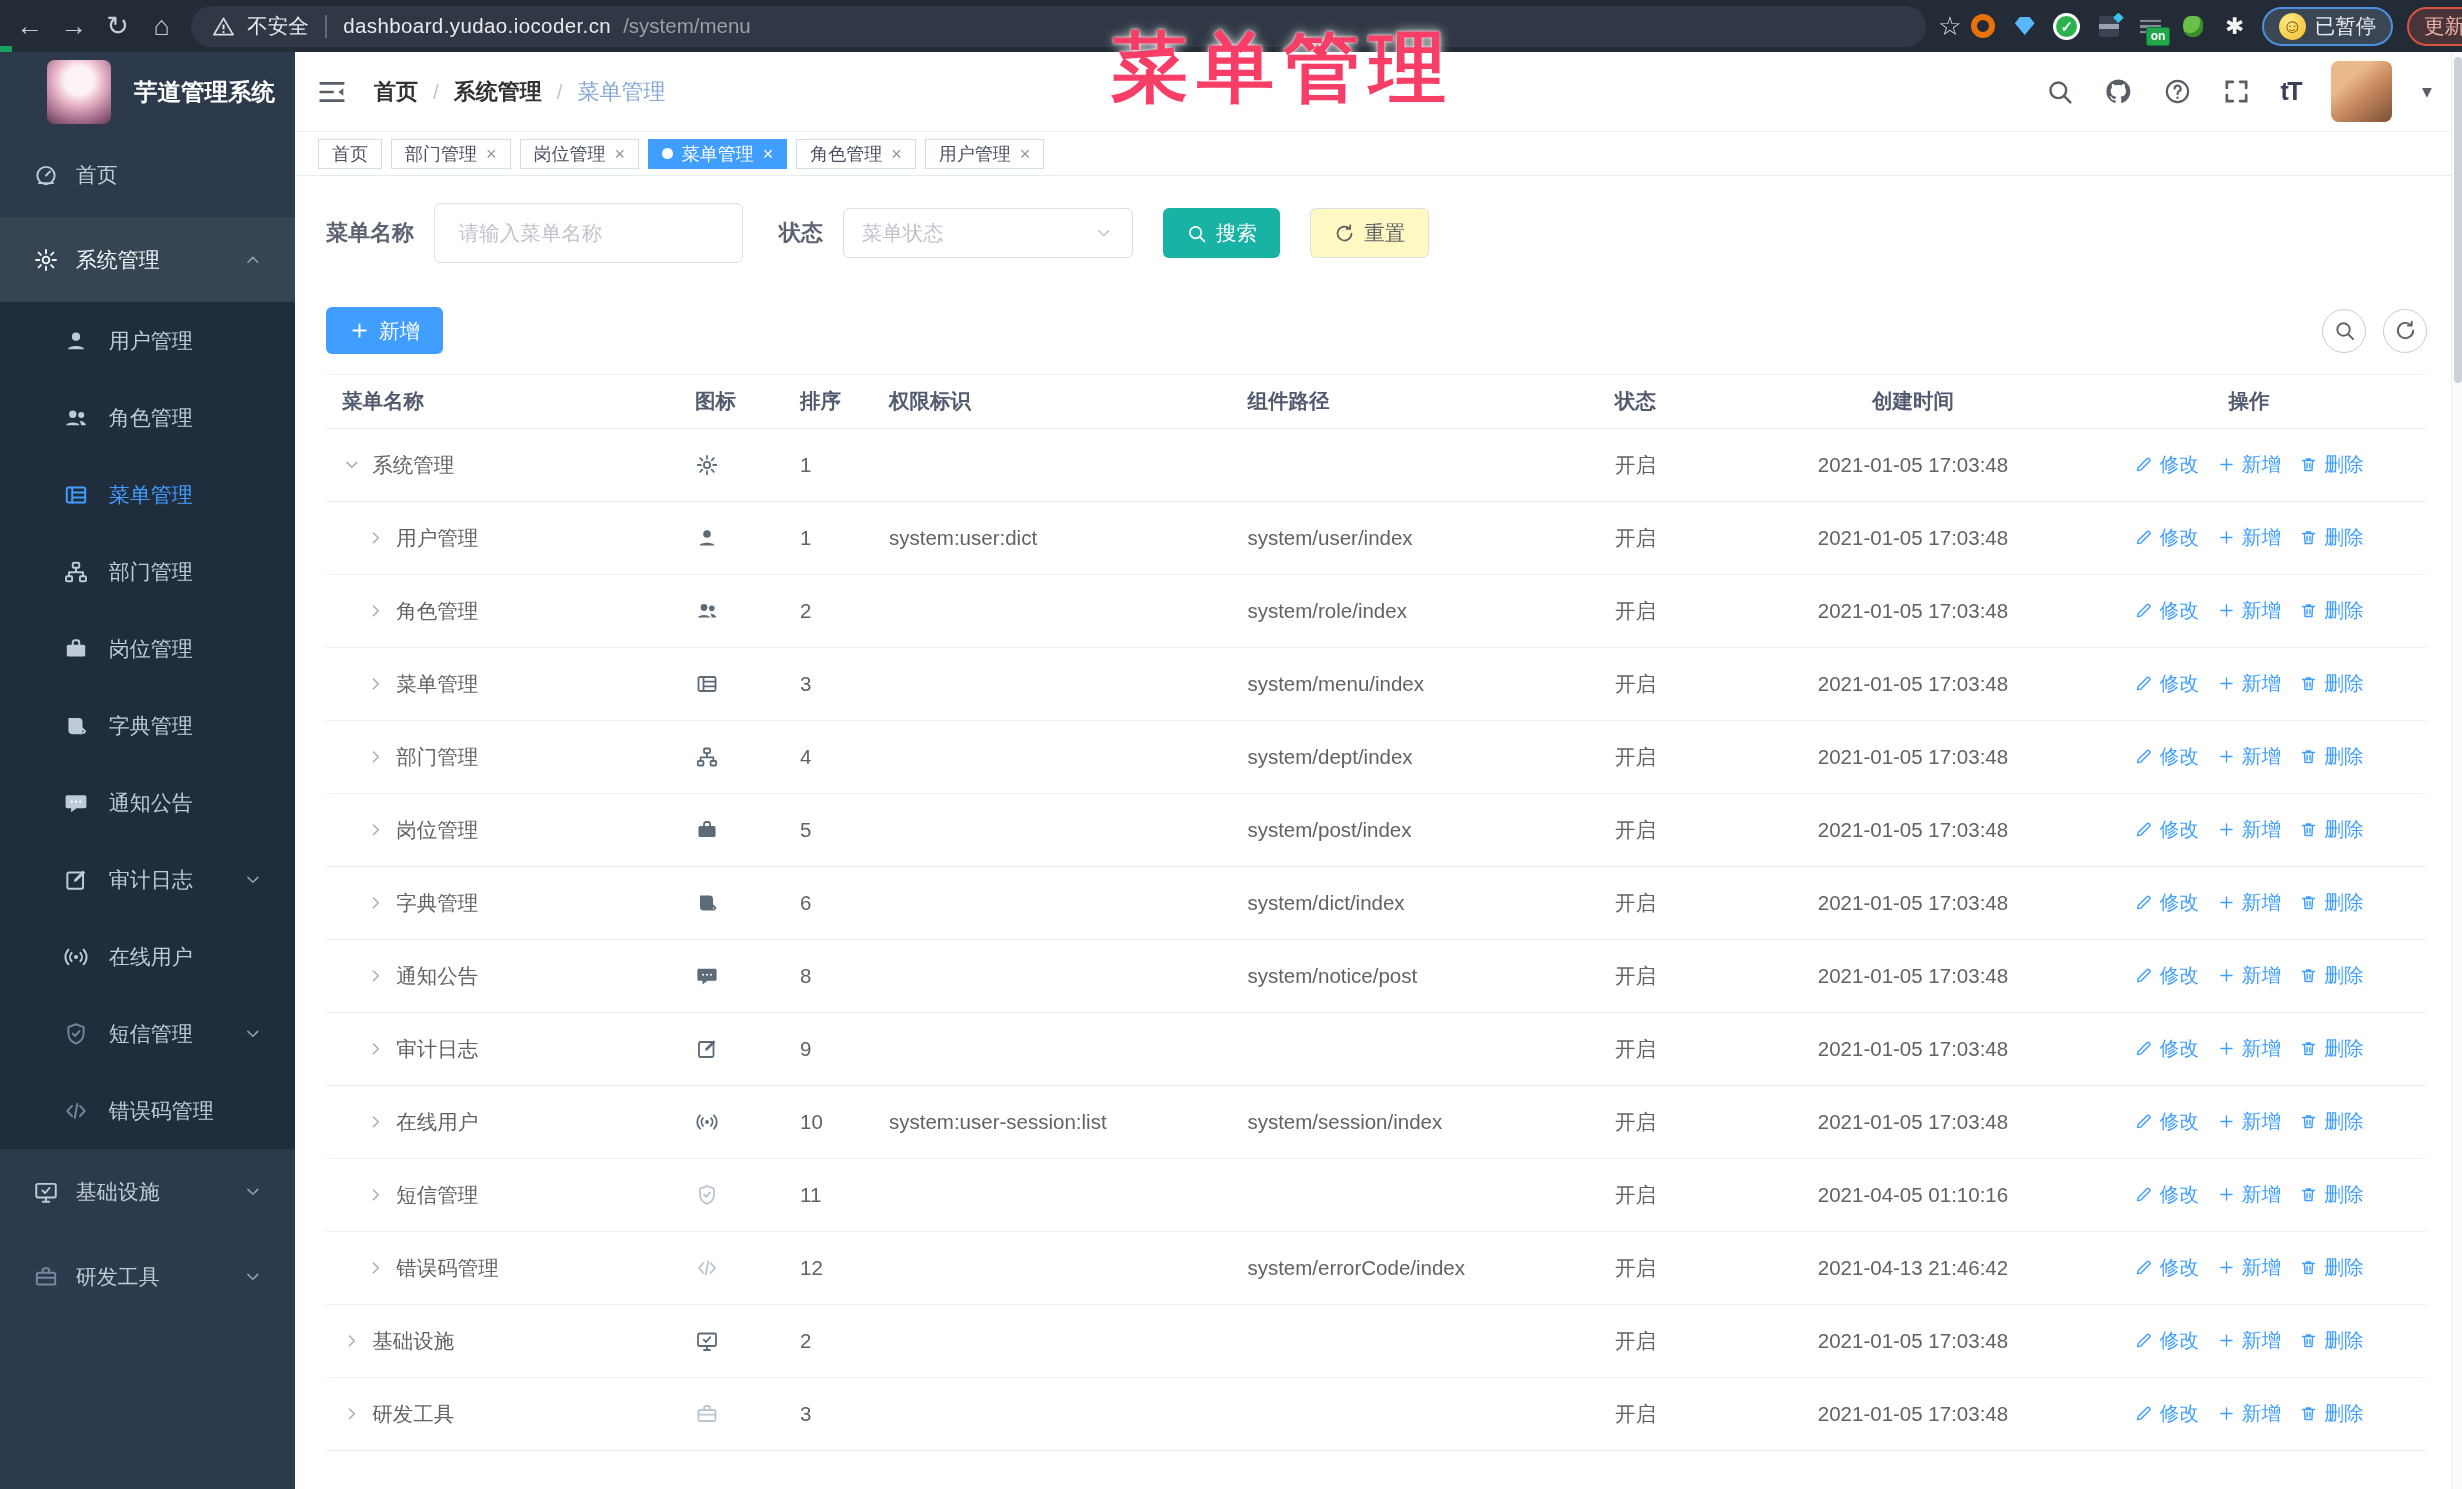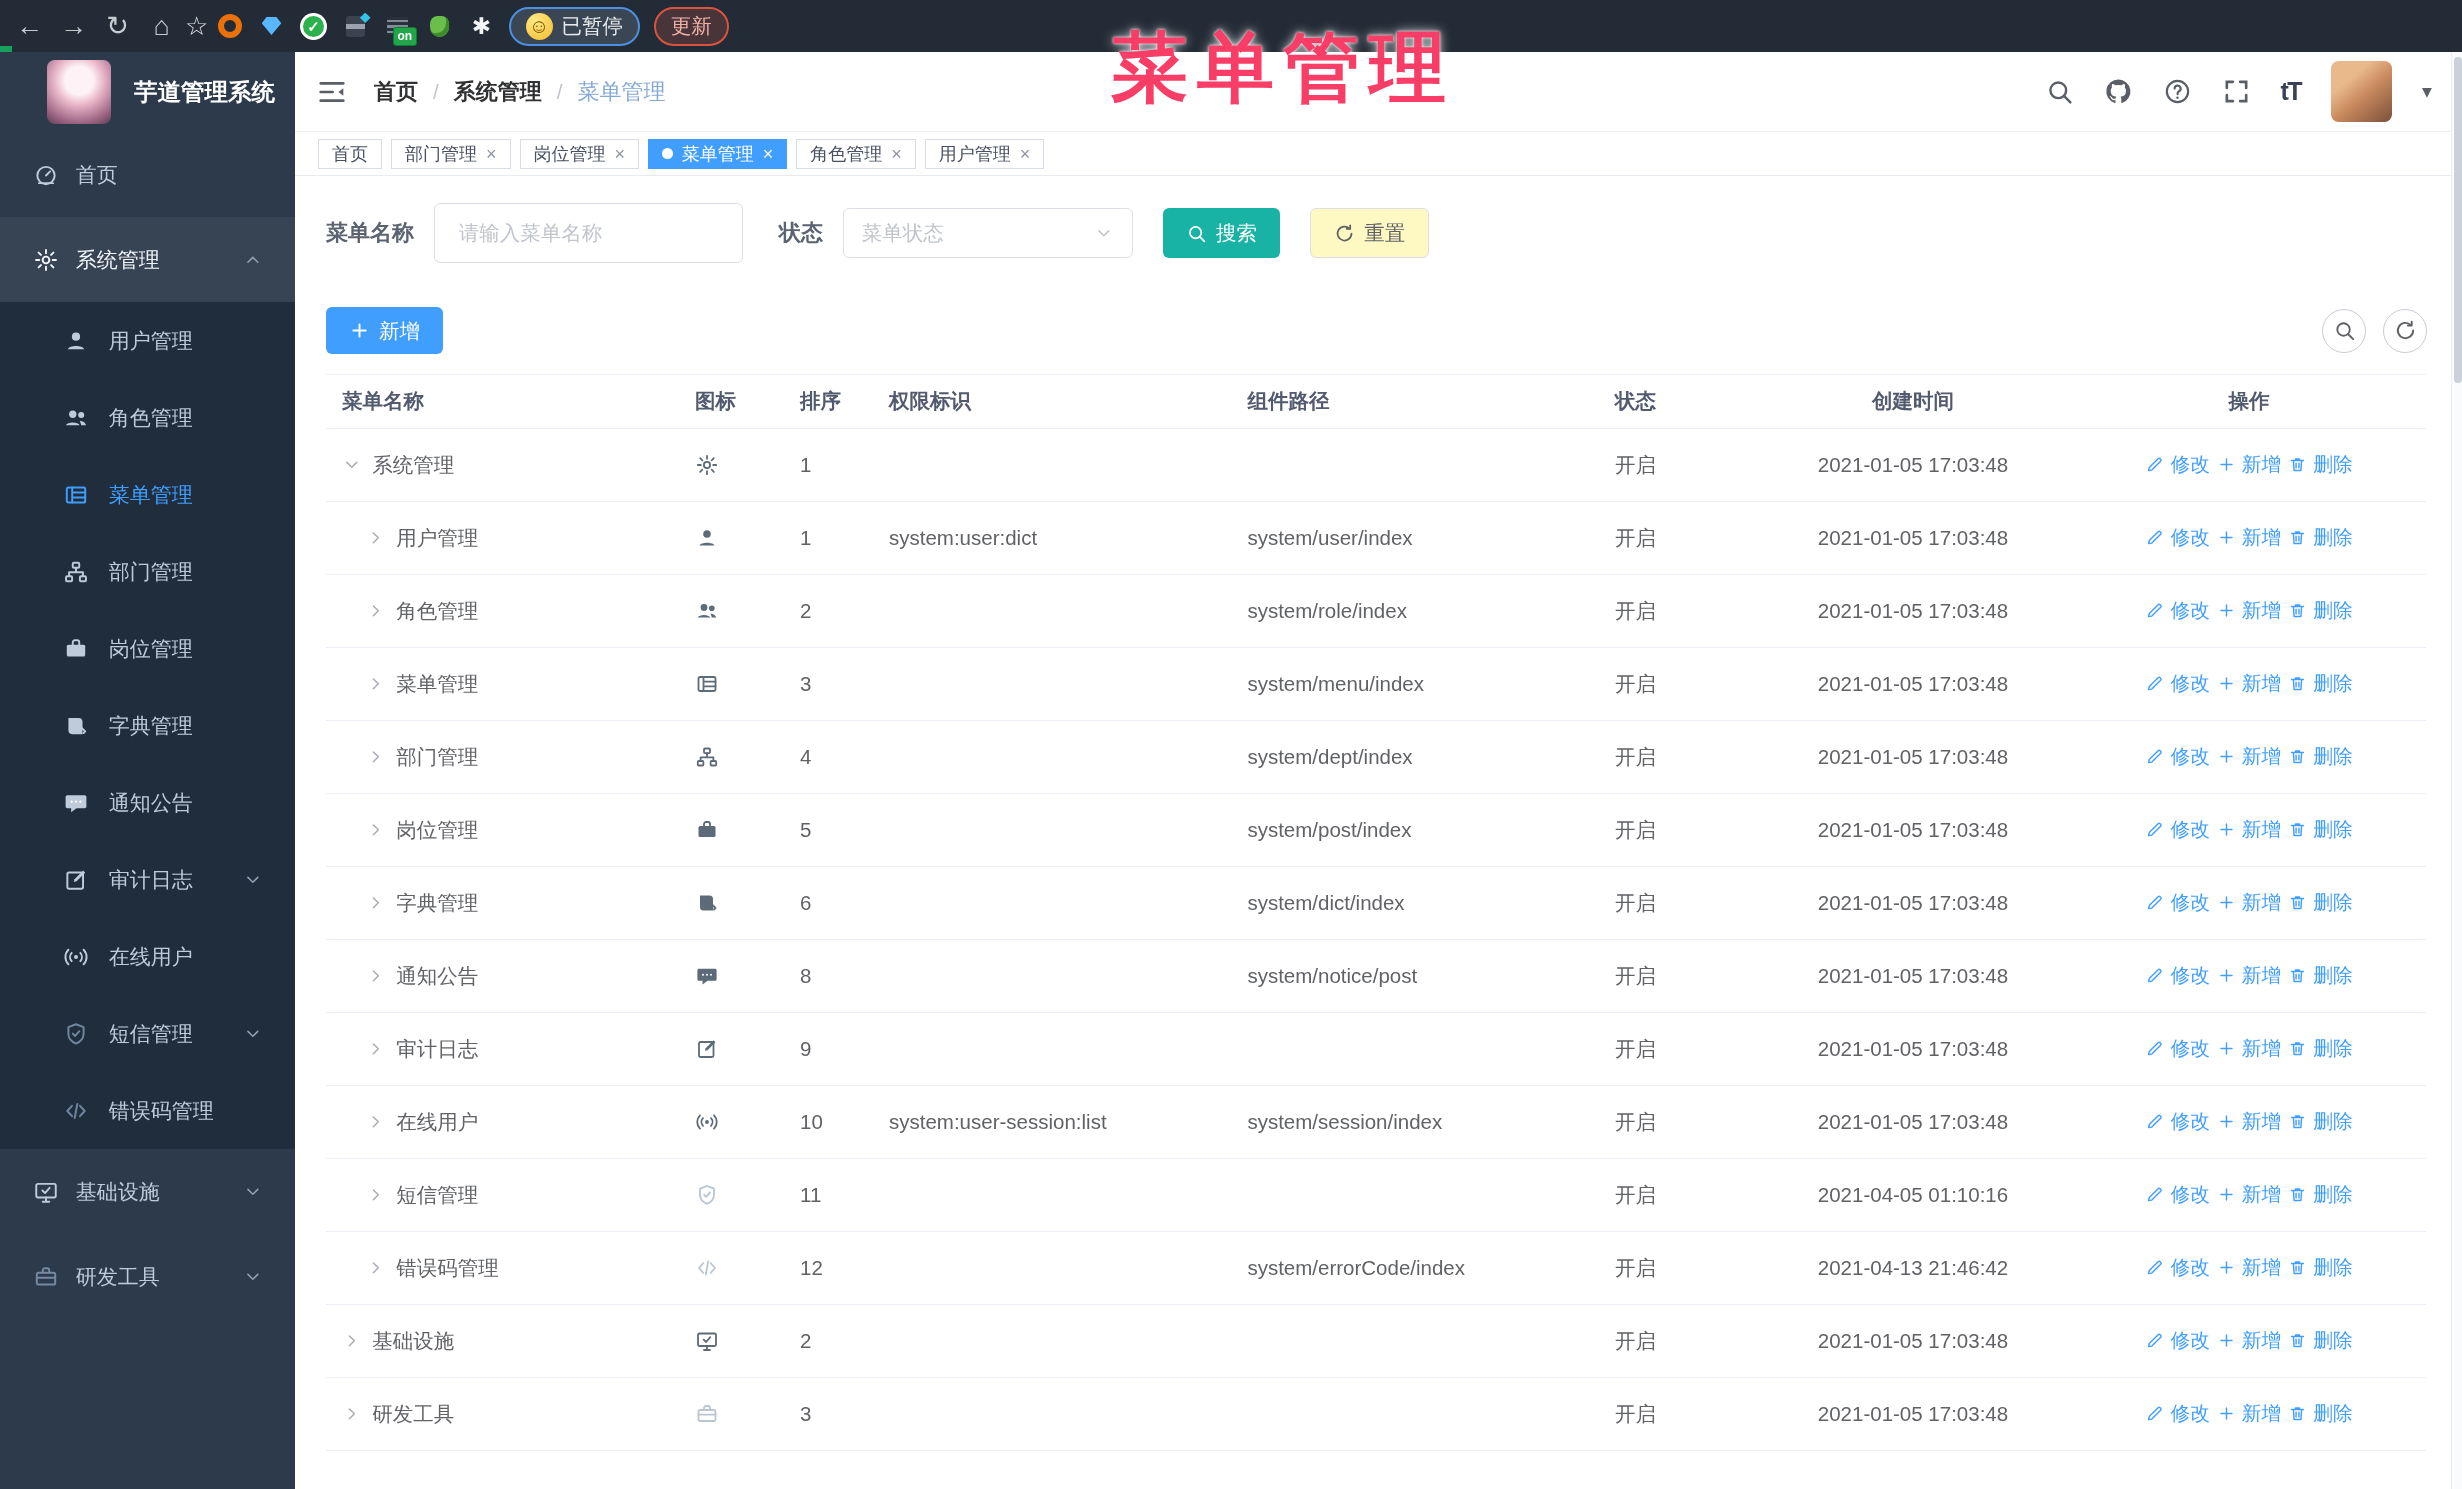--- a/index.html
+++ b/index.html
@@ -102,39 +102,52 @@
   .trow.head{ height:55px; border-top:1.5px solid #ebeef5; font-weight:bold; color:#515a6e; }
   .c-name{ padding-left:16px; display:flex; align-items:center; gap:10.6px; }
   .c-icon{ padding-left:13px; display:flex; align-items:center; }
   .c-icon .svg-i{ width:24px; height:24px; color:#5c6b77; }
   .c-icon .svg-i.muted{ color:#b9c6d2; }
   .c-sort{ padding-left:12px; }
   .c-perm{ padding-left:12px; }
   .c-path{ padding-left:14.4px; }
   .c-status{ padding-left:13px; }
   .c-time{ text-align:center; }
-  .c-action{ display:flex; justify-content:center; gap:7px; }
+  .c-action{ display:flex; justify-content:center; gap:18px; }
   .tree-caret{ width:19.7px; height:19.7px; color:#a8abb2; flex-shrink:0; cursor:pointer; transition:transform .1s;}
   .tree-caret.expanded{ transform:rotate(90deg); }
   .tree-caret.lvl1{ margin-left:24px; }
   .action-link{ display:flex; align-items:center; gap:6px; color:#409eff; font-size:19.7px; cursor:pointer; white-space:nowrap;}
   .action-link .svg-i{ width:19px; height:19px; }
 
   
   .scrollbar{ position:absolute; right:0; top:52px; width:10.6px; height:1438px; background:#fafbfc; border-left:1.5px solid #ececec; z-index:4;}
   .scroll-thumb{ position:absolute; top:4.5px; left:1.5px; width:7.6px; height:326px; border-radius:4.5px; background:#ccd1d9; }
 </style>
 </head>
 <body>
 
 <div class="chrome">
   <div class="nav-btn">←</div>
   <div class="nav-btn">→</div>
   <div class="nav-btn">↻</div>
   <div class="nav-btn">⌂</div>
+  <div class="url-pill">
+    <span class="svg-i warn">
+      <svg viewBox="0 0 24 24" fill="none" stroke="currentColor" stroke-width="1.8" stroke-linejoin="round">
+          <path d="M12 3.5L22 20.5H2z"></path>
+          <path d="M12 10v5" stroke-width="2.2"></path>
+          <circle cx="12" cy="17.8" r="1.2" fill="currentColor" stroke="none"></circle>
+        </svg>
+    </span>
+    <span>不安全</span>
+    <span class="url-divider"></span>
+    <span class="url-host">dashboard.yudao.iocoder.cn</span>
+      <span class="url-path">/system/menu</span>
+  </div>
   <div class="star">☆</div>
   <div class="ext-row" id="ext-row">
       <div class="ext orange-ring-icon"></div>
       <div class="ext blue-gem-icon"></div>
       <div class="ext green-check-icon"></div>
       <div class="ext gray-squares-icon"></div>
       <div class="ext dark-on-badge-icon">
         <span class="on-badge">on</span>
       </div>
       <div class="ext green-frog-icon"></div>

